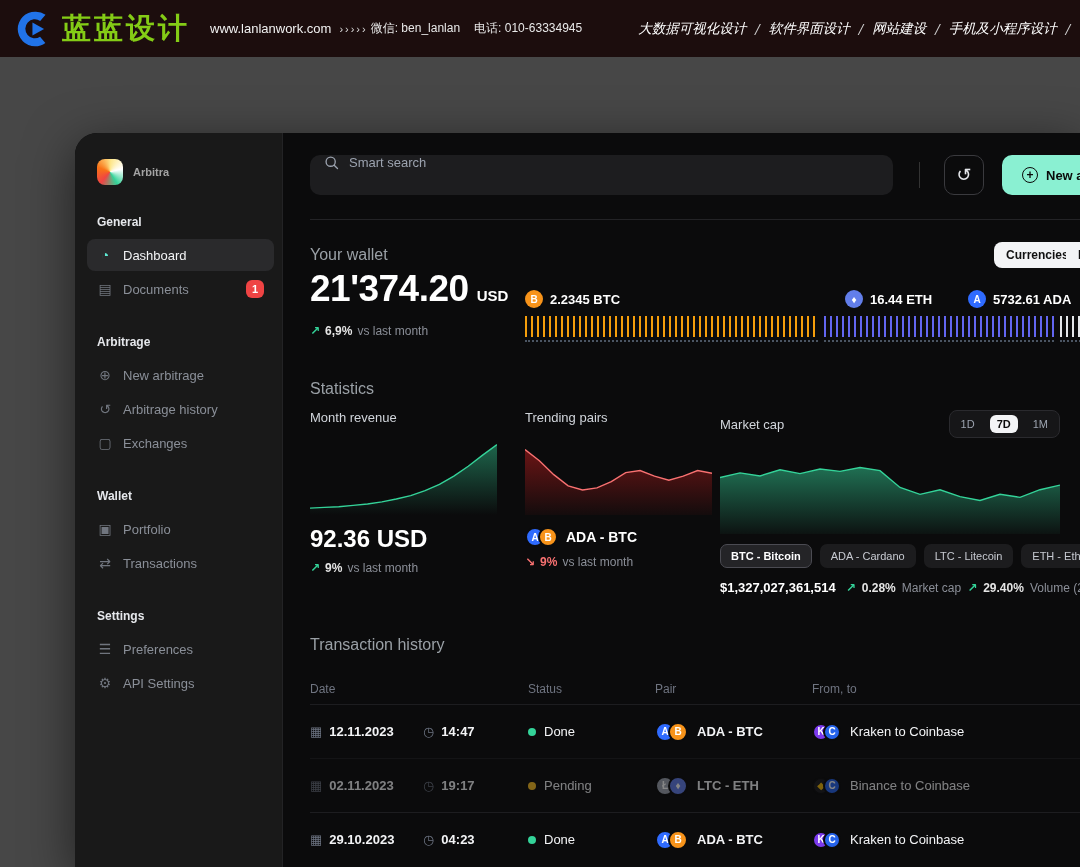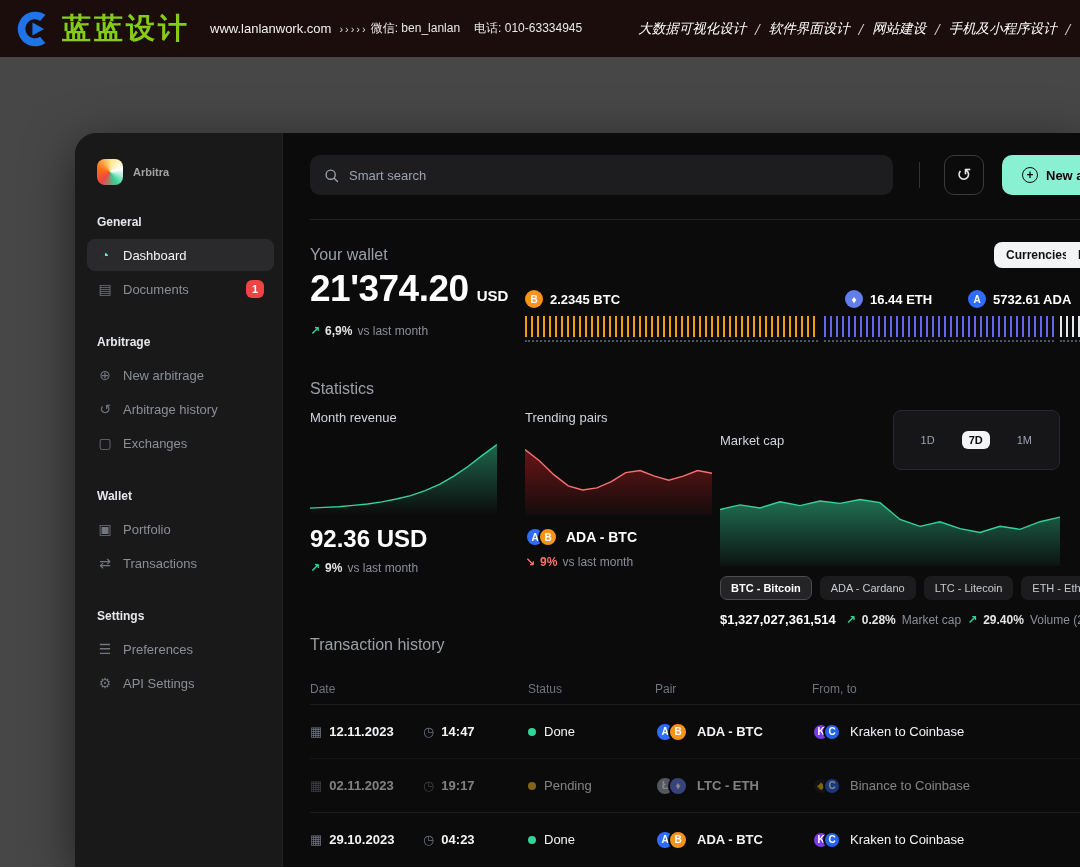--- a/index.html
+++ b/index.html
@@ -42,21 +42,21 @@
   .nav-item.active { background:#2a2a2c; color:#f3f4f6; }
   .nav-item.active .nav-ic { color:#5eead4; }
   .badge { margin-left:auto; background:#ef4444; color:#fff; font-size:11px; font-weight:bold;
     min-width:18px; height:18px; border-radius:6px; display:flex; align-items:center; justify-content:center; }
 
   
   .main { position:relative; flex:1; background:#0b0b0c; padding:22px 0 0 27px; color:#e5e7eb; }
 
   .toolbar { display:flex; align-items:center; width:max-content; }
   .search { width:583px; height:40px; background:#1d1d1f; border-radius:10px;
-    display:flex; align-items:center; gap:10px; padding:0 14px; }
+    display:flex; align-items:flex-start; gap:10px; padding:0 14px; }
   .search input { flex:1; background:transparent; border:none; outline:none; color:#e5e7eb; font-size:13px; }
   .search input::placeholder { color:#9ca3af; }
   .vdiv { width:1px; height:26px; background:#333; margin-left:26px; }
   .icon-btn { width:40px; height:40px; margin-left:24px; border-radius:10px; background:transparent;
     border:1px solid #3a3a3e; color:#e5e7eb; font-size:18px; cursor:pointer; display:flex; align-items:center; justify-content:center; }
   .new-btn { margin-left:18px; height:40px; border:none; border-radius:10px; background:#8af0d2;
     color:#0a0a0a; font-weight:bold; font-size:13px; display:flex; align-items:center; gap:8px;
     padding:0 20px; white-space:nowrap; cursor:pointer; }
   .new-btn .plus { width:16px; height:16px; border:1.6px solid #0a0a0a; border-radius:50%;
     display:flex; align-items:center; justify-content:center; font-size:12px; line-height:1; font-weight:bold; }
@@ -100,21 +100,21 @@
   .card-title { color:#d1d5db; font-size:13px; }
   .spark { display:block; width:100%; height:82px; margin-top:8px; }
   .card3 .spark { height:90px; margin-top:6px; }
   .card-value { color:#fff; font-weight:bold; font-size:24px; margin-top:10px; white-space:nowrap; }
   .card-delta { margin-top:8px; display:flex; gap:5px; font-size:12px; align-items:center; }
   .pair-row { margin-top:12px; display:flex; align-items:center; gap:8px; color:#fff; font-weight:bold; font-size:14px; }
   .coin-stack { display:flex; }
   .coin-stack .coin { width:20px; height:20px; border:2px solid #0b0b0c; }
   .coin-stack .coin + .coin { margin-left:-7px; }
   .card3-head { display:flex; align-items:center; justify-content:space-between; }
-  .tabs { display:flex; background:#161618; border:1px solid #2a2a2e; border-radius:8px; padding:20px; gap:20px; }
+  .tabs { display:flex; background:#161618; border:1px solid #2a2a2e; border-radius:8px; padding:4px; gap:8px; }
   .tab { min-width:26px; padding:3px 7px; font-size:11px; color:#9ca3af; border-radius:6px;
     text-align:center; cursor:pointer; }
   .tab.active { background:#f3f4f6; color:#0a0a0a; font-weight:bold; }
   .chips { display:flex; gap:8px; margin-top:10px; width:max-content; }
   .chip { background:#1c1c1e; color:#c7cad1; font-size:11px; padding:5px 10px; border-radius:7px;
     border:1px solid transparent; white-space:nowrap; cursor:pointer; }
   .chip.active { background:#242427; border-color:#4b4b52; color:#fff; font-weight:bold; }
   .mc-stats { display:flex; align-items:center; gap:6px; margin-top:12px; font-size:12px; white-space:nowrap; width:max-content; }
   .mc-value { color:#fff; font-weight:bold; font-size:13px; margin-right:4px; }
 

